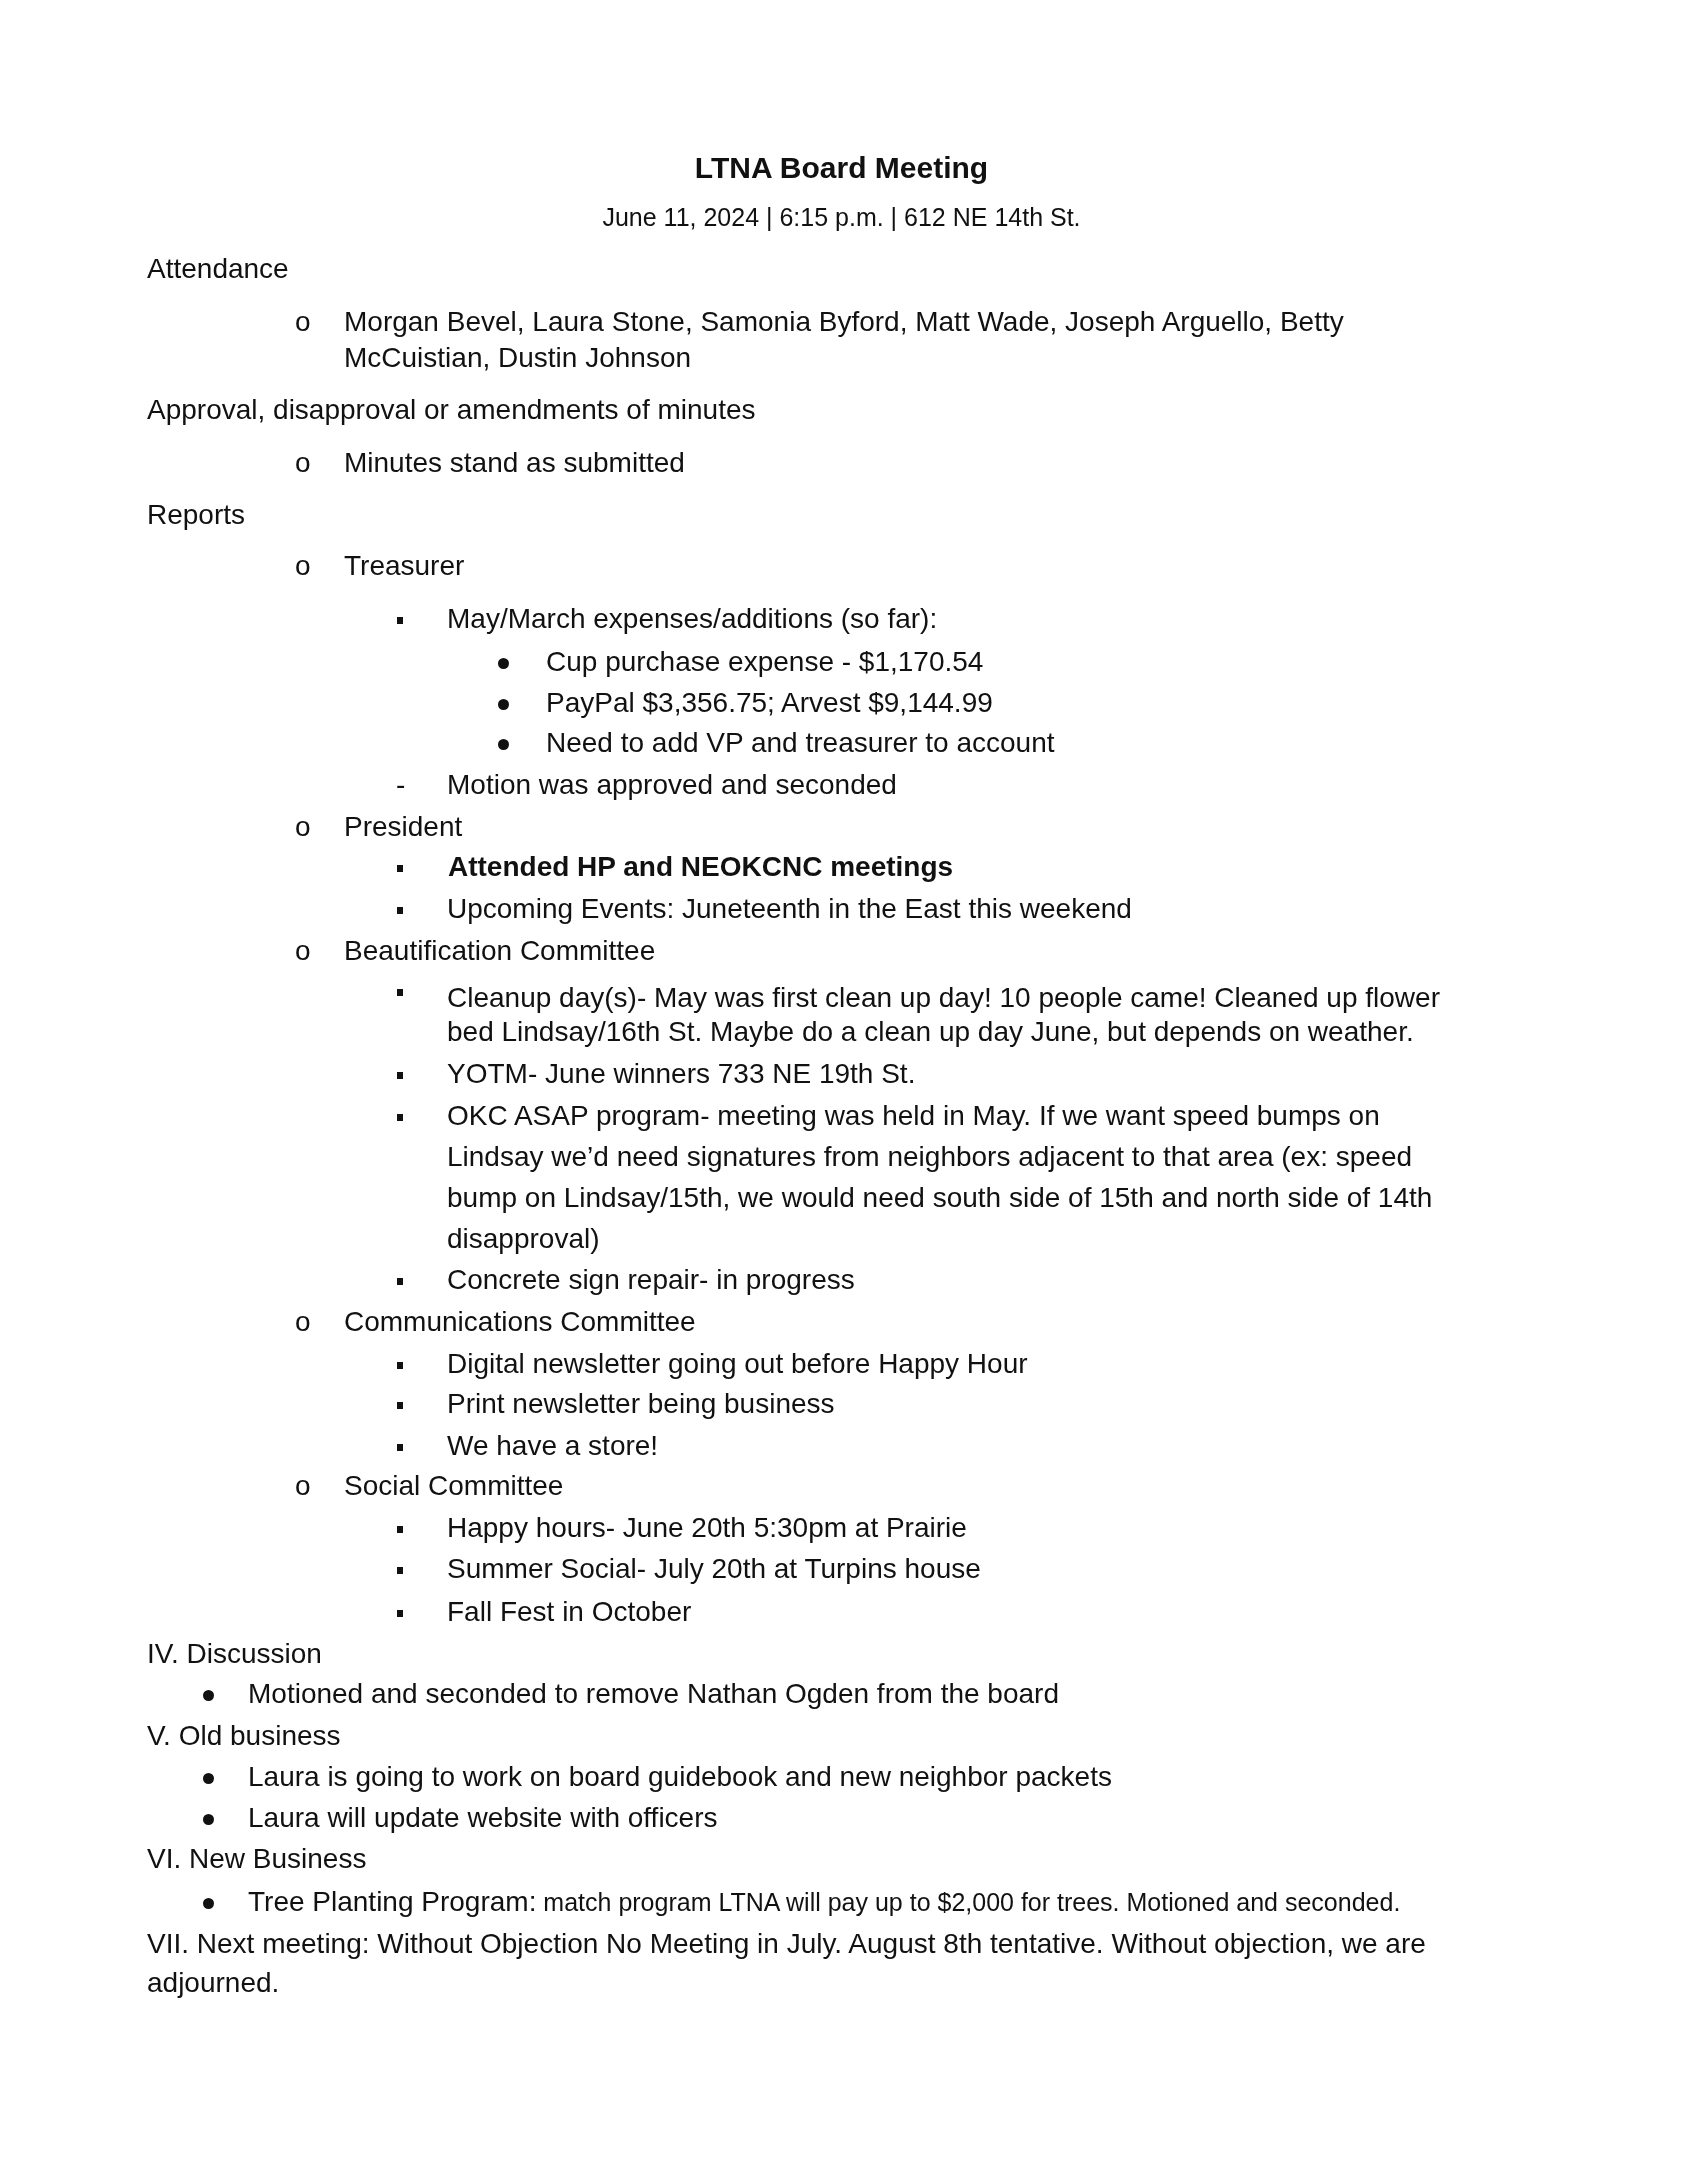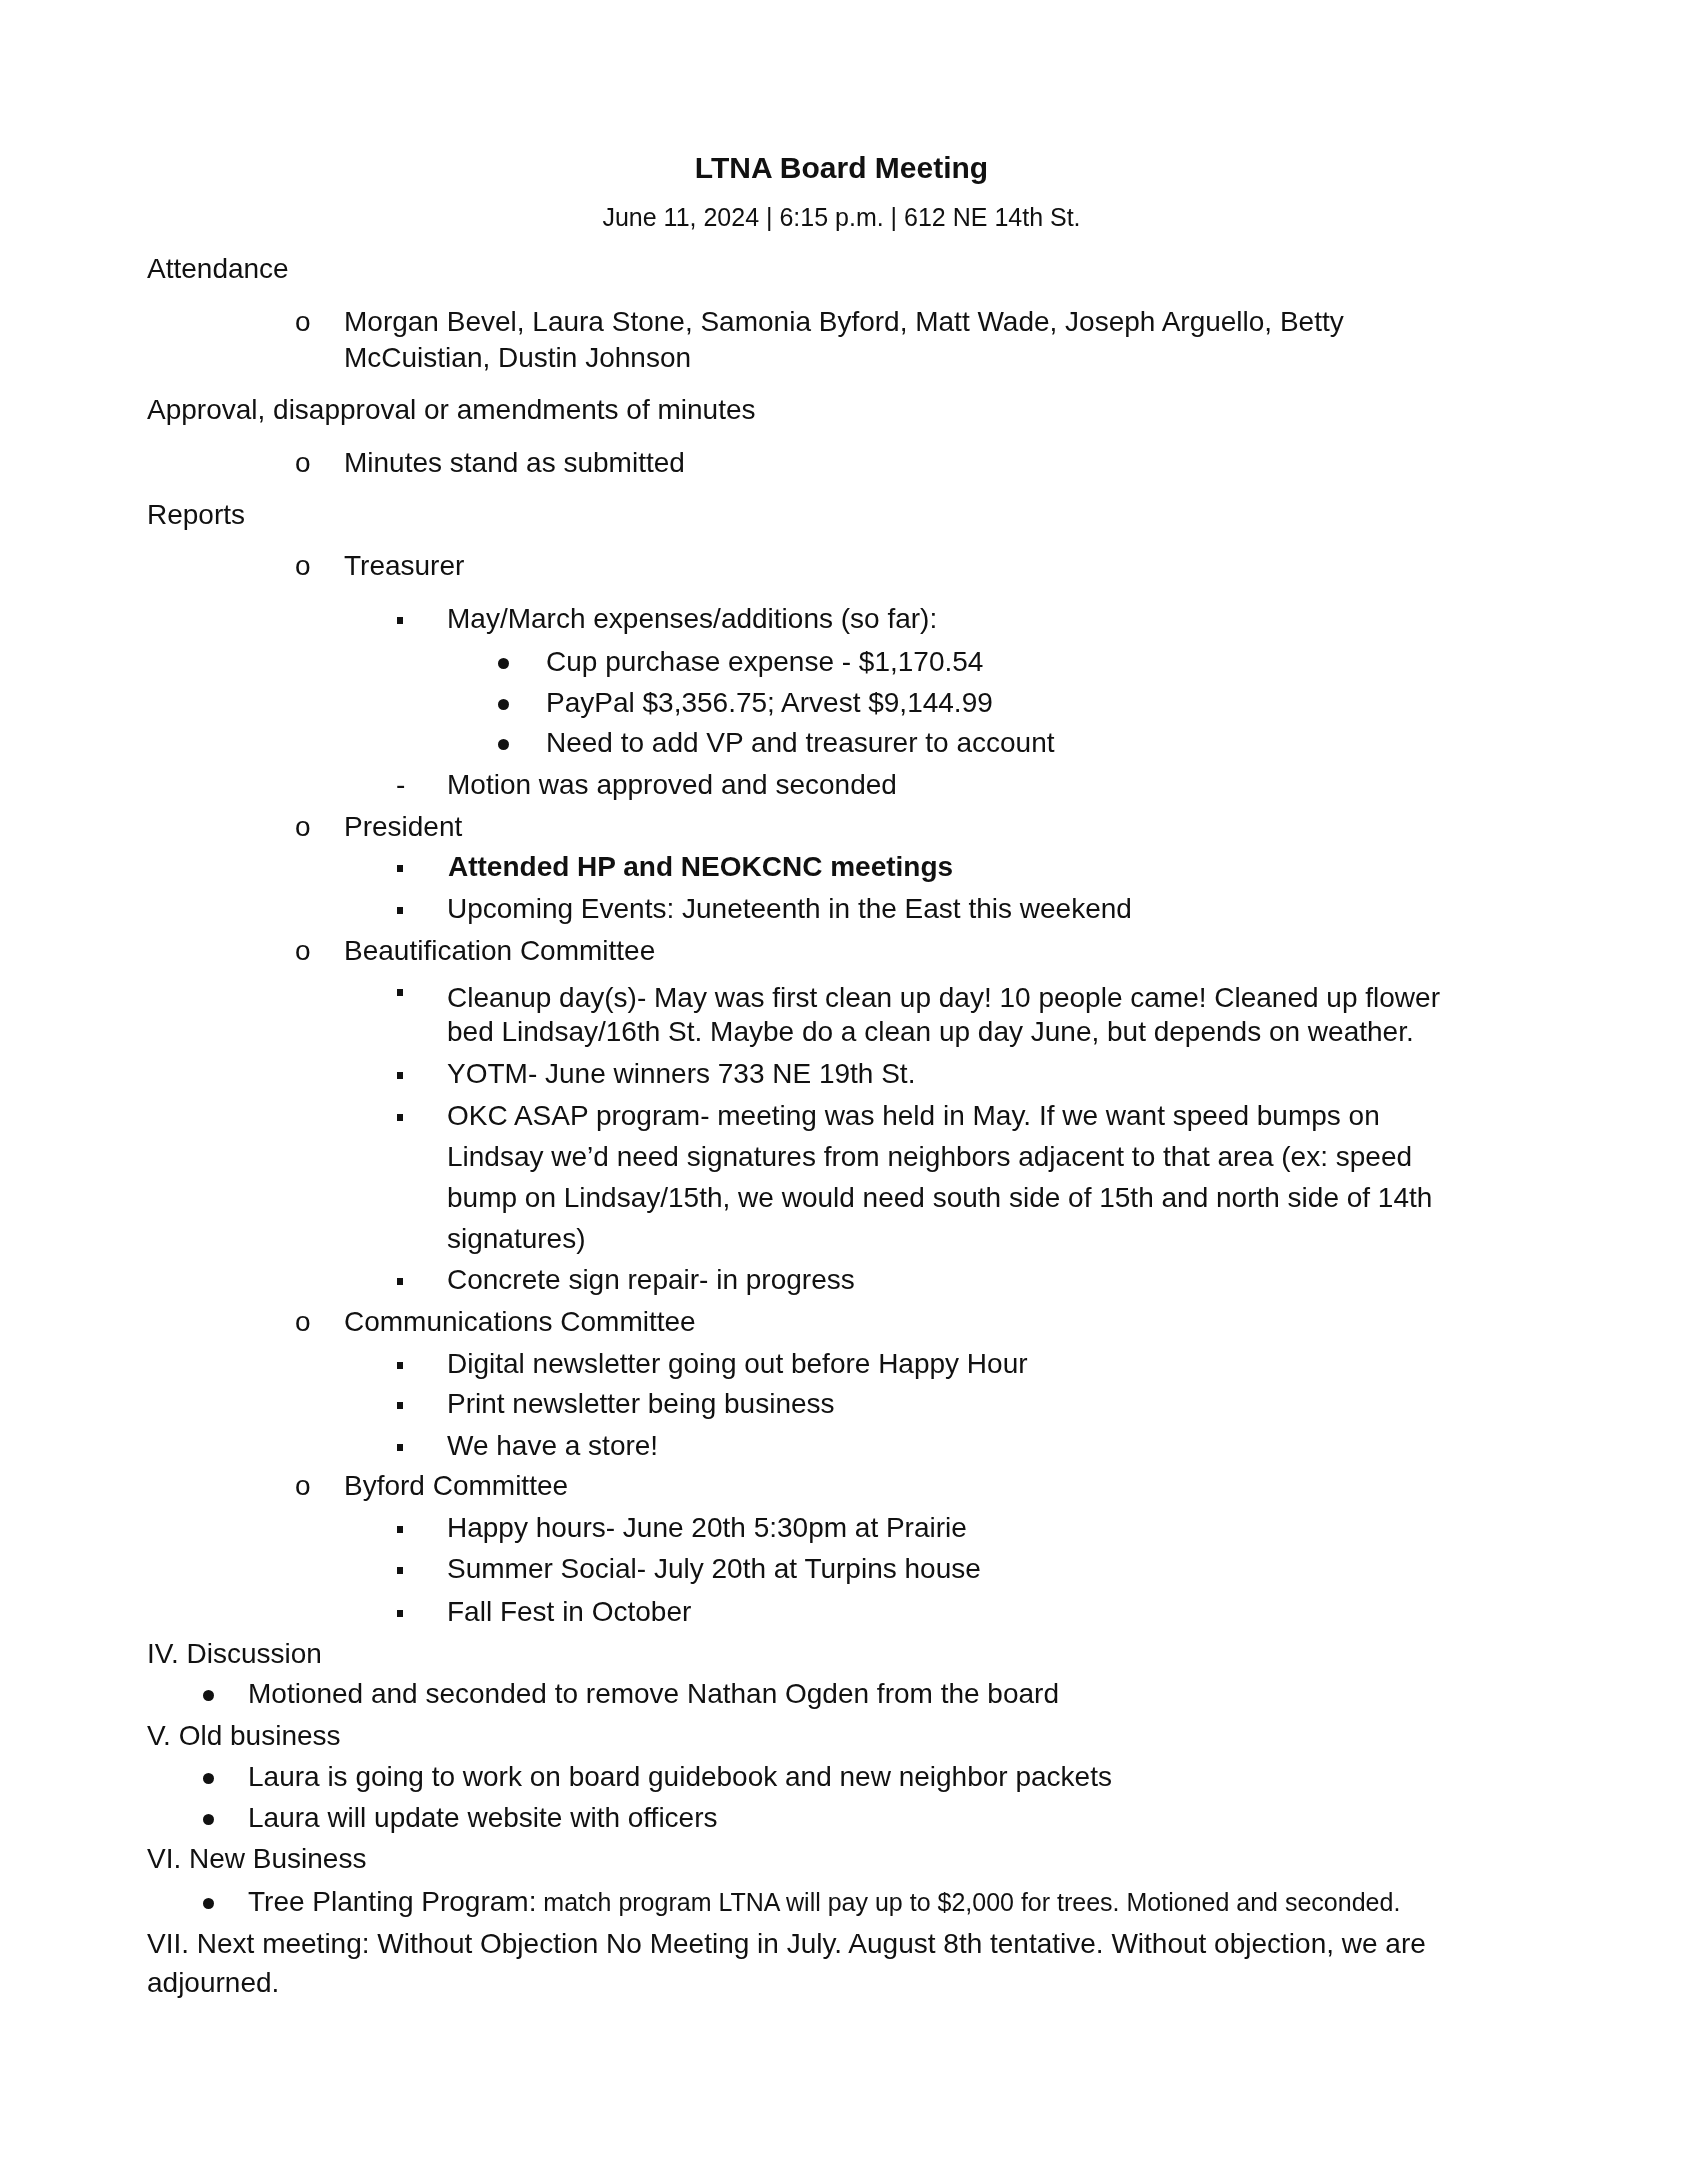--- a/index.html
+++ b/index.html
@@ -62,35 +62,35 @@
   <div class="line" style="left:344px; top:934px;">Beautification Committee</div>
   <div class="marker" style="left:397px; top:974px;"><span class="sq"></span></div>
   <div class="line" style="left:447px; top:974px;margin-top:7px;">Cleanup day(s)- May was first clean up day! 10 people came! Cleaned up flower</div>
   <div class="line" style="left:447px; top:1015px;">bed Lindsay/16th St. Maybe do a clean up day June, but depends on weather.</div>
   <div class="marker" style="left:397px; top:1057px;"><span class="sq"></span></div>
   <div class="line" style="left:447px; top:1057px;">YOTM- June winners 733 NE 19th St.</div>
   <div class="marker" style="left:397px; top:1099px;"><span class="sq"></span></div>
   <div class="line" style="left:447px; top:1099px;">OKC ASAP program- meeting was held in May. If we want speed bumps on</div>
   <div class="line" style="left:447px; top:1140px;">Lindsay we’d need signatures from neighbors adjacent to that area (ex: speed</div>
   <div class="line" style="left:447px; top:1181px;">bump on Lindsay/15th, we would need south side of 15th and north side of 14th</div>
-  <div class="line" style="left:447px; top:1222px;">signatures)</div>
+  <div class="line" style="left:447px; top:1222px;">disapproval)</div>
   <div class="marker" style="left:397px; top:1263px;"><span class="sq"></span></div>
   <div class="line" style="left:447px; top:1263px;">Concrete sign repair- in progress</div>
 
   <div class="marker" style="left:295px; top:1305px;">o</div>
   <div class="line" style="left:344px; top:1305px;">Communications Committee</div>
   <div class="marker" style="left:397px; top:1347px;"><span class="sq"></span></div>
   <div class="line" style="left:447px; top:1347px;">Digital newsletter going out before Happy Hour</div>
   <div class="marker" style="left:397px; top:1387px;"><span class="sq"></span></div>
   <div class="line" style="left:447px; top:1387px;">Print newsletter being business</div>
   <div class="marker" style="left:397px; top:1429px;"><span class="sq"></span></div>
   <div class="line" style="left:447px; top:1429px;">We have a store!</div>
 
   <div class="marker" style="left:295px; top:1469px;">o</div>
-  <div class="line" style="left:344px; top:1469px;">Byford Committee</div>
+  <div class="line" style="left:344px; top:1469px;">Social Committee</div>
   <div class="marker" style="left:397px; top:1511px;"><span class="sq"></span></div>
   <div class="line" style="left:447px; top:1511px;">Happy hours- June 20th 5:30pm at Prairie</div>
   <div class="marker" style="left:397px; top:1552px;"><span class="sq"></span></div>
   <div class="line" style="left:447px; top:1552px;">Summer Social- July 20th at Turpins house</div>
   <div class="marker" style="left:397px; top:1595px;"><span class="sq"></span></div>
   <div class="line" style="left:447px; top:1595px;">Fall Fest in October</div>
 
   <div class="line" style="left:147px; top:1637px;">IV. Discussion</div>
   <div class="marker" style="left:203px; top:1677px;"><span class="dot"></span></div>
   <div class="line" style="left:248px; top:1677px;">Motioned and seconded to remove Nathan Ogden from the board</div>

